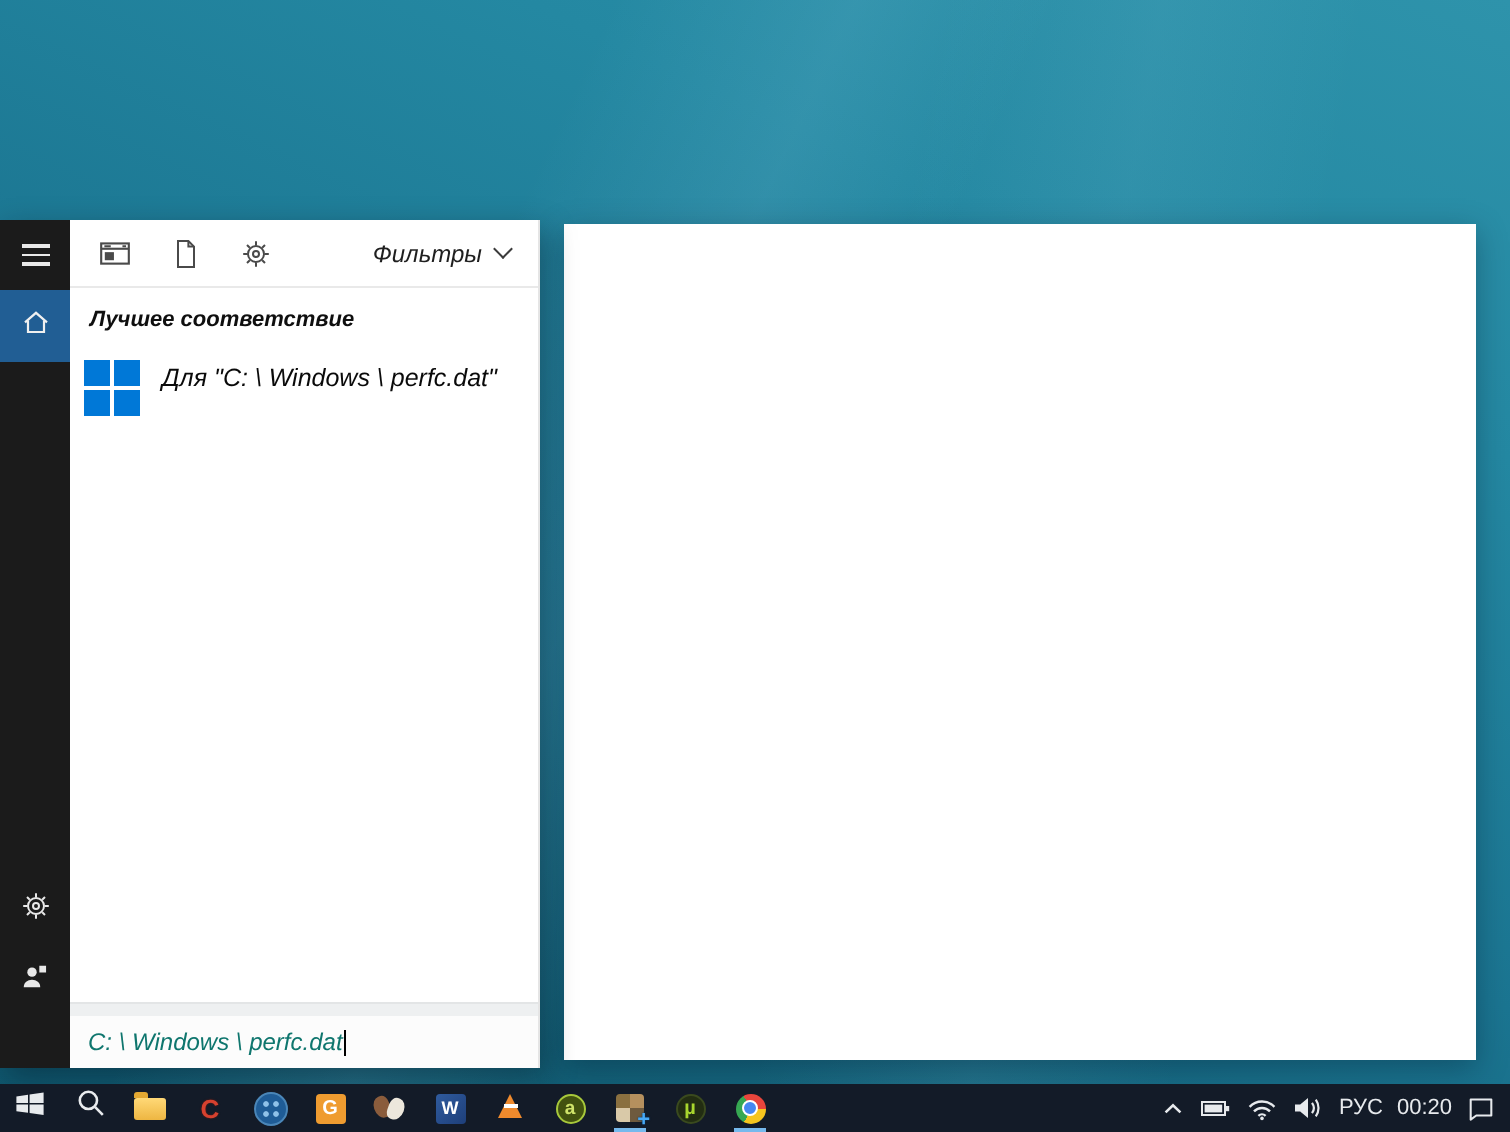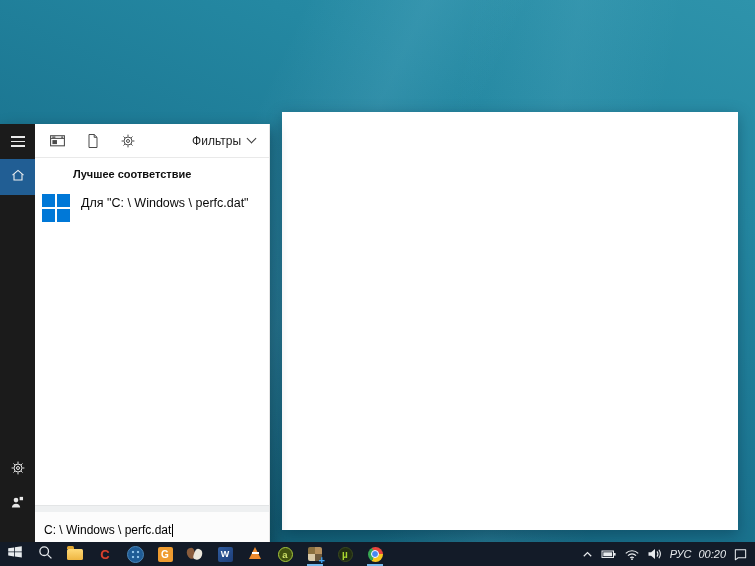--- a/index.html
+++ b/index.html
@@ -10,49 +10,49 @@
   .wallpaper{position:absolute;inset:0;background:
     linear-gradient(115deg, rgba(255,255,255,0) 30%, rgba(180,232,255,.10) 42%, rgba(255,255,255,0) 52%),
     linear-gradient(100deg, rgba(255,255,255,0) 55%, rgba(170,225,245,.08) 68%, rgba(255,255,255,0) 80%),
     linear-gradient(205deg,#2e93ab 0%,#2488a2 25%,#1b7591 55%,#136077 82%,#0f566d 100%);}
 
   
   .app-window{position:absolute;left:282px;top:112px;width:456px;height:418px;
               background:#ffffff;box-shadow:0 4px 14px rgba(0,25,45,.35);}
 
   
-  .search-flyout{position:absolute;left:0;top:124px;width:270px;height:424px;display:flex;
-                 box-shadow:3px 5px 14px rgba(0,18,32,.38);}
+  .search-flyout{position:absolute;left:0;top:110px;width:270px;height:424px;display:flex;
+                 box-shadow:3px 5px 14px rgba(0,18,32,.38);font-style:italic;}
   .flyout-sidebar{width:35px;background:#1b1b1b;display:flex;flex-direction:column;flex:none;}
   .side-btn{height:35px;display:flex;align-items:center;justify-content:center;flex:none;}
   .side-btn.home{background:#215e94;height:36px;}
   .side-spacer{flex:1;}
   .side-bottom-pad{height:26px;flex:none;}
   .hamburger-bars{width:14px;}
   .hamburger-bars div{height:1.7px;background:#e9e9e9;margin:2.6px 0;}
 
   .flyout-panel{flex:1;background:#ffffff;display:flex;flex-direction:column;
                 border-right:1px solid rgba(0,0,0,.10);}
   .panel-header{height:33px;display:flex;align-items:center;padding:0 12px 0 14px;flex:none;}
   .header-icon{width:17px;height:17px;margin-right:18px;display:flex;align-items:center;justify-content:center;}
   .filters{margin-left:auto;margin-right:2px;display:flex;align-items:center;gap:7px;
            font-size:12px;color:#1f1f1f;cursor:default;}
   .chev-down{width:6px;height:6px;border-right:1.3px solid #3c3c3c;border-bottom:1.3px solid #3c3c3c;
              transform:rotate(45deg);margin-top:-4px;}
   .panel-divider{height:1px;background:#e9e9e9;flex:none;}
-  .best-match{font-size:11px;font-weight:bold;color:#0f0f0f;padding:10px 0 9px 10px;flex:none;margin-left:28px;}
+  .best-match{font-size:11px;font-weight:bold;color:#0f0f0f;padding:10px 0 9px 10px;flex:none;}
   .result-row{display:flex;align-items:flex-start;gap:11px;padding:5px 8px 0 7px;flex:none;}
   .win-logo{width:28px;height:28px;display:grid;grid-template-columns:13px 13px;
             grid-template-rows:13px 13px;gap:2px;flex:none;}
   .win-logo span{background:#0078d7;}
   .result-text{font-size:12.5px;line-height:17px;color:#0a0a0a;padding-top:1px;}
   .panel-spacer{flex:1;}
   .input-sep{height:6px;background:#eef0f1;border-top:1px solid #e3e5e6;flex:none;}
-  .search-box{height:36px;background:#fcfcfc;display:flex;align-items:center;
-              padding-left:9px;font-size:12px;color:#000000;flex:none;}
+  .search-box{height:26px;background:#fcfcfc;display:flex;align-items:center;
+              padding-left:9px;font-size:12px;color:#0f766e;flex:none;}
   .caret{display:inline-block;width:1px;height:13px;background:#000;margin-left:1px;vertical-align:-2px;}
 
   
   .taskbar{position:absolute;left:0;bottom:0;width:755px;height:24px;background:#131b28;
            display:flex;align-items:stretch;z-index:20;}
   .tb-btn{width:30px;display:flex;align-items:center;justify-content:center;position:relative;flex:none;}
   .tb-btn.running::after{content:'';position:absolute;left:7px;right:7px;bottom:0;height:2px;background:#76b9ed;}
 
   .folder-glyph{width:16px;height:11px;background:linear-gradient(#ffd977,#eeb642);border-radius:1.5px;position:relative;}
   .folder-glyph::before{content:'';position:absolute;top:-2.5px;left:0;width:6.5px;height:3px;
@@ -84,21 +84,21 @@
   .pixel-glyph::after{content:'+';position:absolute;right:-3px;bottom:-5px;color:#47a8f5;
      font-weight:900;font-size:11px;text-shadow:0 0 1px #063a66;}
   .utorrent-glyph{width:15px;height:15px;border-radius:50%;background:#222d12;border:1px solid #3a4a1e;
                   color:#a8d62e;font-size:10px;font-weight:bold;}
   .chrome-glyph{width:15px;height:15px;border-radius:50%;position:relative;
      background:conic-gradient(from -30deg,#e8453c 0 33%,#f6c51e 33% 66%,#36a852 66% 100%);}
   .chrome-glyph::after{content:'';position:absolute;inset:3.5px;background:#4688f1;
      border:1.5px solid #fff;border-radius:50%;}
 
   .tray{margin-left:auto;display:flex;align-items:center;gap:7px;padding-right:7px;
-        color:#e7eaed;font-size:11px;font-style:italic;}
+        color:#e7eaed;font-size:11px;}
   .tray-item{display:flex;align-items:center;justify-content:center;}
 </style>
 </head>
 <body>
 
 <div class="screen">
 
   <div class="wallpaper"></div>
 
   <div class="app-window"></div>

